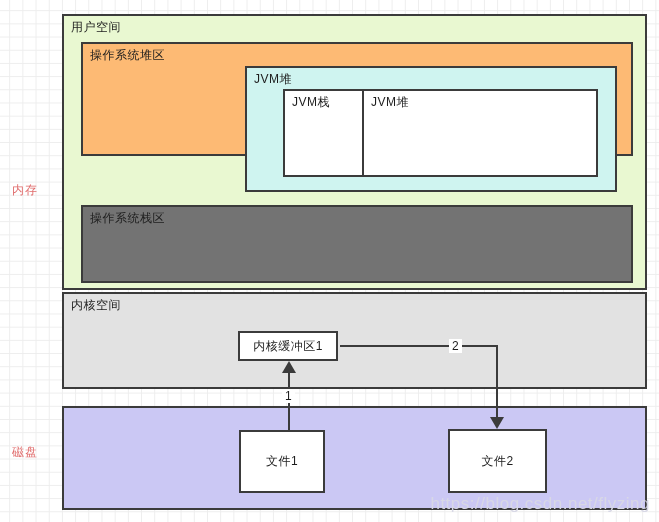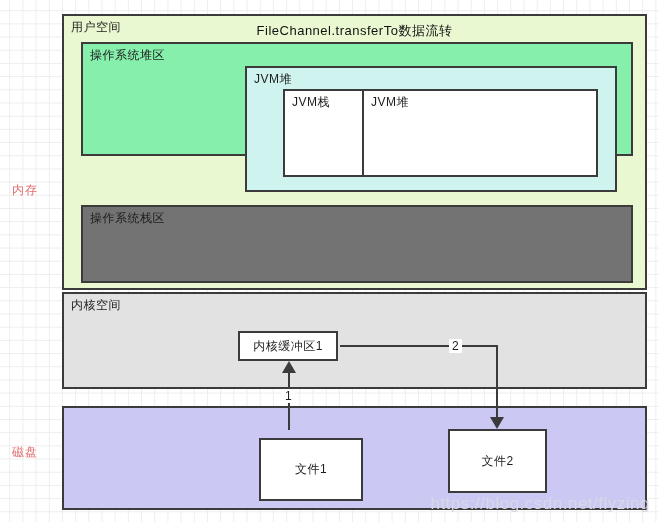--- a/index.html
+++ b/index.html
@@ -63,23 +63,22 @@
 </head>
 <body>
 
 <div class="canvas">
 
   <span class="side-label" style="left:12px;top:182px;">内存</span>
   <span class="side-label" style="left:12px;top:444px;">磁盘</span>
 
   <div class="region" style="left:62px;top:14px;width:585px;height:276px;background:var(--user-space-bg,#e9f8d1);">
     <span class="corner-label">用户空间</span>
-    <div class="flow-title">FileChannel.transferTo数据流转</div>
 
-    <div class="region" style="left:17px;top:26px;width:552px;height:114px;background:#86efac;">
+    <div class="region" style="left:17px;top:26px;width:552px;height:114px;background:#fdba74;">
       <span class="corner-label">操作系统堆区</span>
 
       <div class="region" style="left:162px;top:22px;width:372px;height:126px;background:var(--jvm-memory-bg,#cff4f0);">
         <span class="corner-label">JVM堆</span>
 
         <div class="jvm-inner">
           <div class="jvm-cell" style="width:79px;border-right:2px solid var(--border,#3b3b3b);">
             <span class="corner-label">JVM栈</span>
           </div>
           <div class="jvm-cell" style="flex:1;">
@@ -96,21 +95,21 @@
 
   <div class="region" style="left:62px;top:292px;width:585px;height:97px;background:var(--kernel-space-bg,#e2e2e2);">
     <span class="corner-label">内核空间</span>
 
     <div class="region center-box" style="left:174px;top:37px;width:100px;height:30px;text-align:center;">
       <span>内核缓冲区1</span>
     </div>
   </div>
 
   <div class="region" style="left:62px;top:406px;width:585px;height:104px;background:var(--disk-bg,#cbc8f4);">
-    <div class="region center-box" style="left:175px;top:30px;width:104px;height:63px;margin-left:20px;">
+    <div class="region center-box" style="left:175px;top:22px;width:86px;height:63px;">
       <span>文件1</span>
     </div>
     <div class="region center-box" style="left:384px;top:21px;width:99px;height:64px;">
       <span>文件2</span>
     </div>
   </div>
 
   <div class="line" style="left:288px;top:372px;width:2px;height:58px;"></div>
   <div class="arrowhead-up" style="left:282px;top:361px;"></div>
   <span class="step-label" style="left:282px;top:389px;">1</span>

